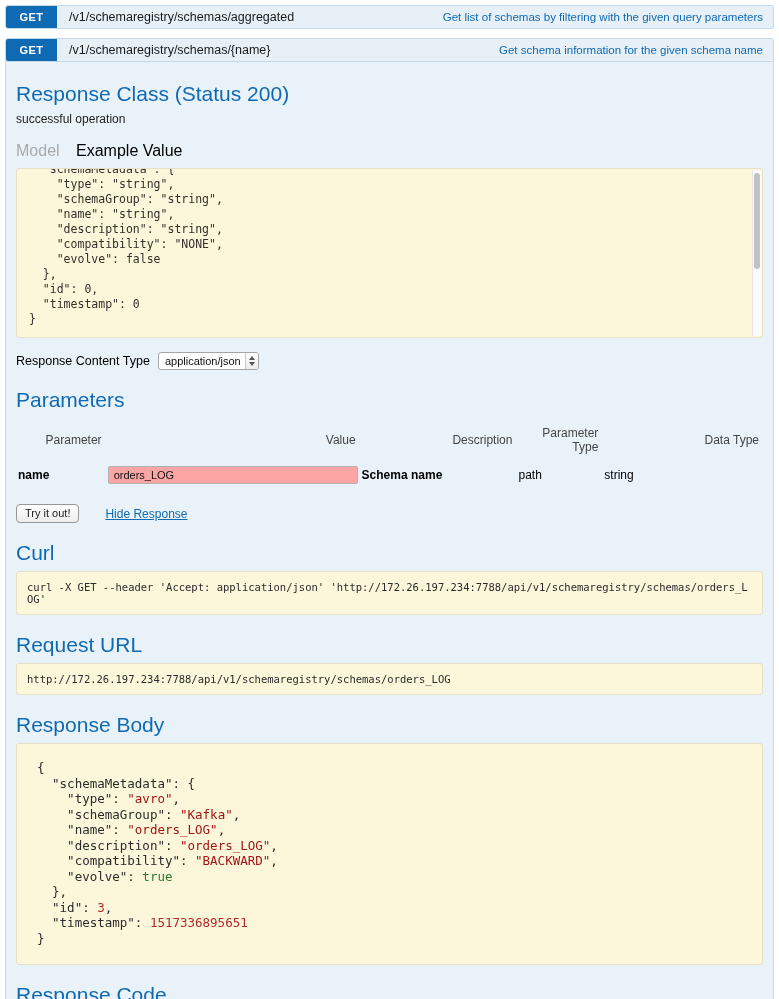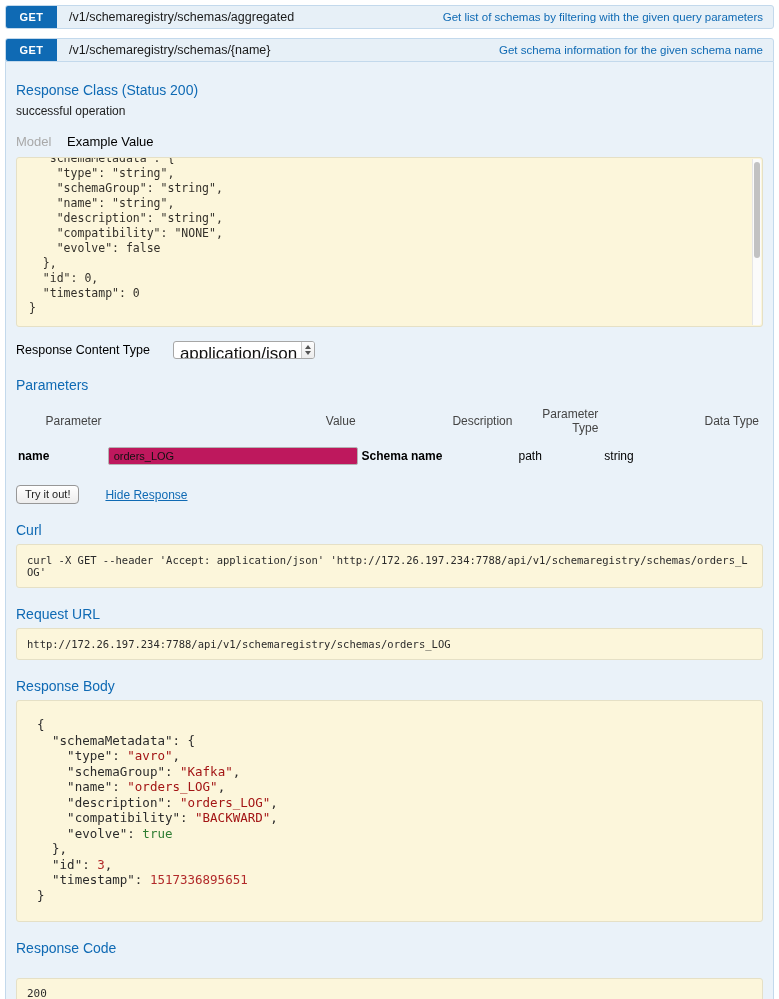--- a/index.html
+++ b/index.html
@@ -44,28 +44,28 @@
   
   .op-content {
     background: #eaf2f9;
     border: 1px solid #c3d9ec;
     border-top: none;
     border-radius: 0 0 3px 3px;
     padding: 10px 10px 16px 10px;
   }
   h4.sec {
     margin: 18px 0 6px 0;
-    font-size: 14px; font-weight: normal;
+    font-size: 21px; font-weight: normal;
     color: #0f6ab4;
   }
   h4.sec.first { margin-top: 10px; }
   .op-note { margin: 6px 0 0 0; font-size: 12px; color: #222; }
 
   
-  .tabs { margin-top: 16px; font-size: 13px; }
+  .tabs { margin-top: 16px; font-size: 16px; }
   .tab { margin-right: 12px; cursor: pointer; }
   .tab.inactive { color: #a9a9a9; }
   .tab.active { color: #000; }
 
   
   .snippet-scroll {
     position: relative;
     margin-top: 8px;
     height: 170px;
     overflow: hidden;
@@ -89,23 +89,23 @@
   }
   .sb-thumb {
     position: absolute; top: 3px; left: 1px; width: 6px; height: 58%;
     background: #c2c2c2; border-radius: 4px;
   }
 
   
   .rct-row { display: flex; align-items: center; margin-top: 14px; font-size: 12.5px; color: #000; }
   .mac-select {
     display: inline-flex; align-items: stretch;
-    margin-left: 23px; height: 18px;
+    margin-left: 8px; height: 18px;
     background: #fff; border: 1px solid #a6a6a6; border-radius: 3px;
-    font-size: 17px; color: #111; overflow: hidden; cursor: pointer;
+    font-size: 11px; color: #111; overflow: hidden; cursor: pointer;
   }
   .mac-select .val { padding: 2px 4px 0 6px; white-space: nowrap; }
   .stepper {
     display: inline-flex; flex-direction: column; align-items: center; justify-content: center;
     gap: 2px; padding: 0 3px;
     background: linear-gradient(#fdfdfd, #ececec);
     border-left: 1px solid #c9c9c9;
   }
   .tri-up { width: 0; height: 0; border-left: 3px solid transparent; border-right: 3px solid transparent; border-bottom: 4px solid #555; }
   .tri-down { width: 0; height: 0; border-left: 3px solid transparent; border-right: 3px solid transparent; border-top: 4px solid #555; }
@@ -114,21 +114,21 @@
   table.params { width: 100%; border-collapse: collapse; margin-top: 4px; table-layout: fixed; }
   table.params th {
     text-align: right; font-weight: normal;
     font-size: 12px; color: #444;
     padding: 8px 4px 6px 2px;
   }
   table.params td { font-size: 12px; color: #000; padding: 6px 4px 4px 2px; vertical-align: middle; }
   td.pname, td.pdesc { font-weight: bold; }
   input.param-input {
     width: 250px; height: 18px;
-    background: #be185d;
+    background: #fca5a5;
     border: 1px solid #b3b3b3; border-radius: 2px;
     font-family: "Liberation Sans", sans-serif;
     font-size: 11px; color: #111;
     padding: 1px 5px;
   }
 
   
   .actions { display: flex; align-items: center; gap: 26px; margin-top: 16px; }
   .try-btn {
     font-family: "Liberation Sans", sans-serif;

